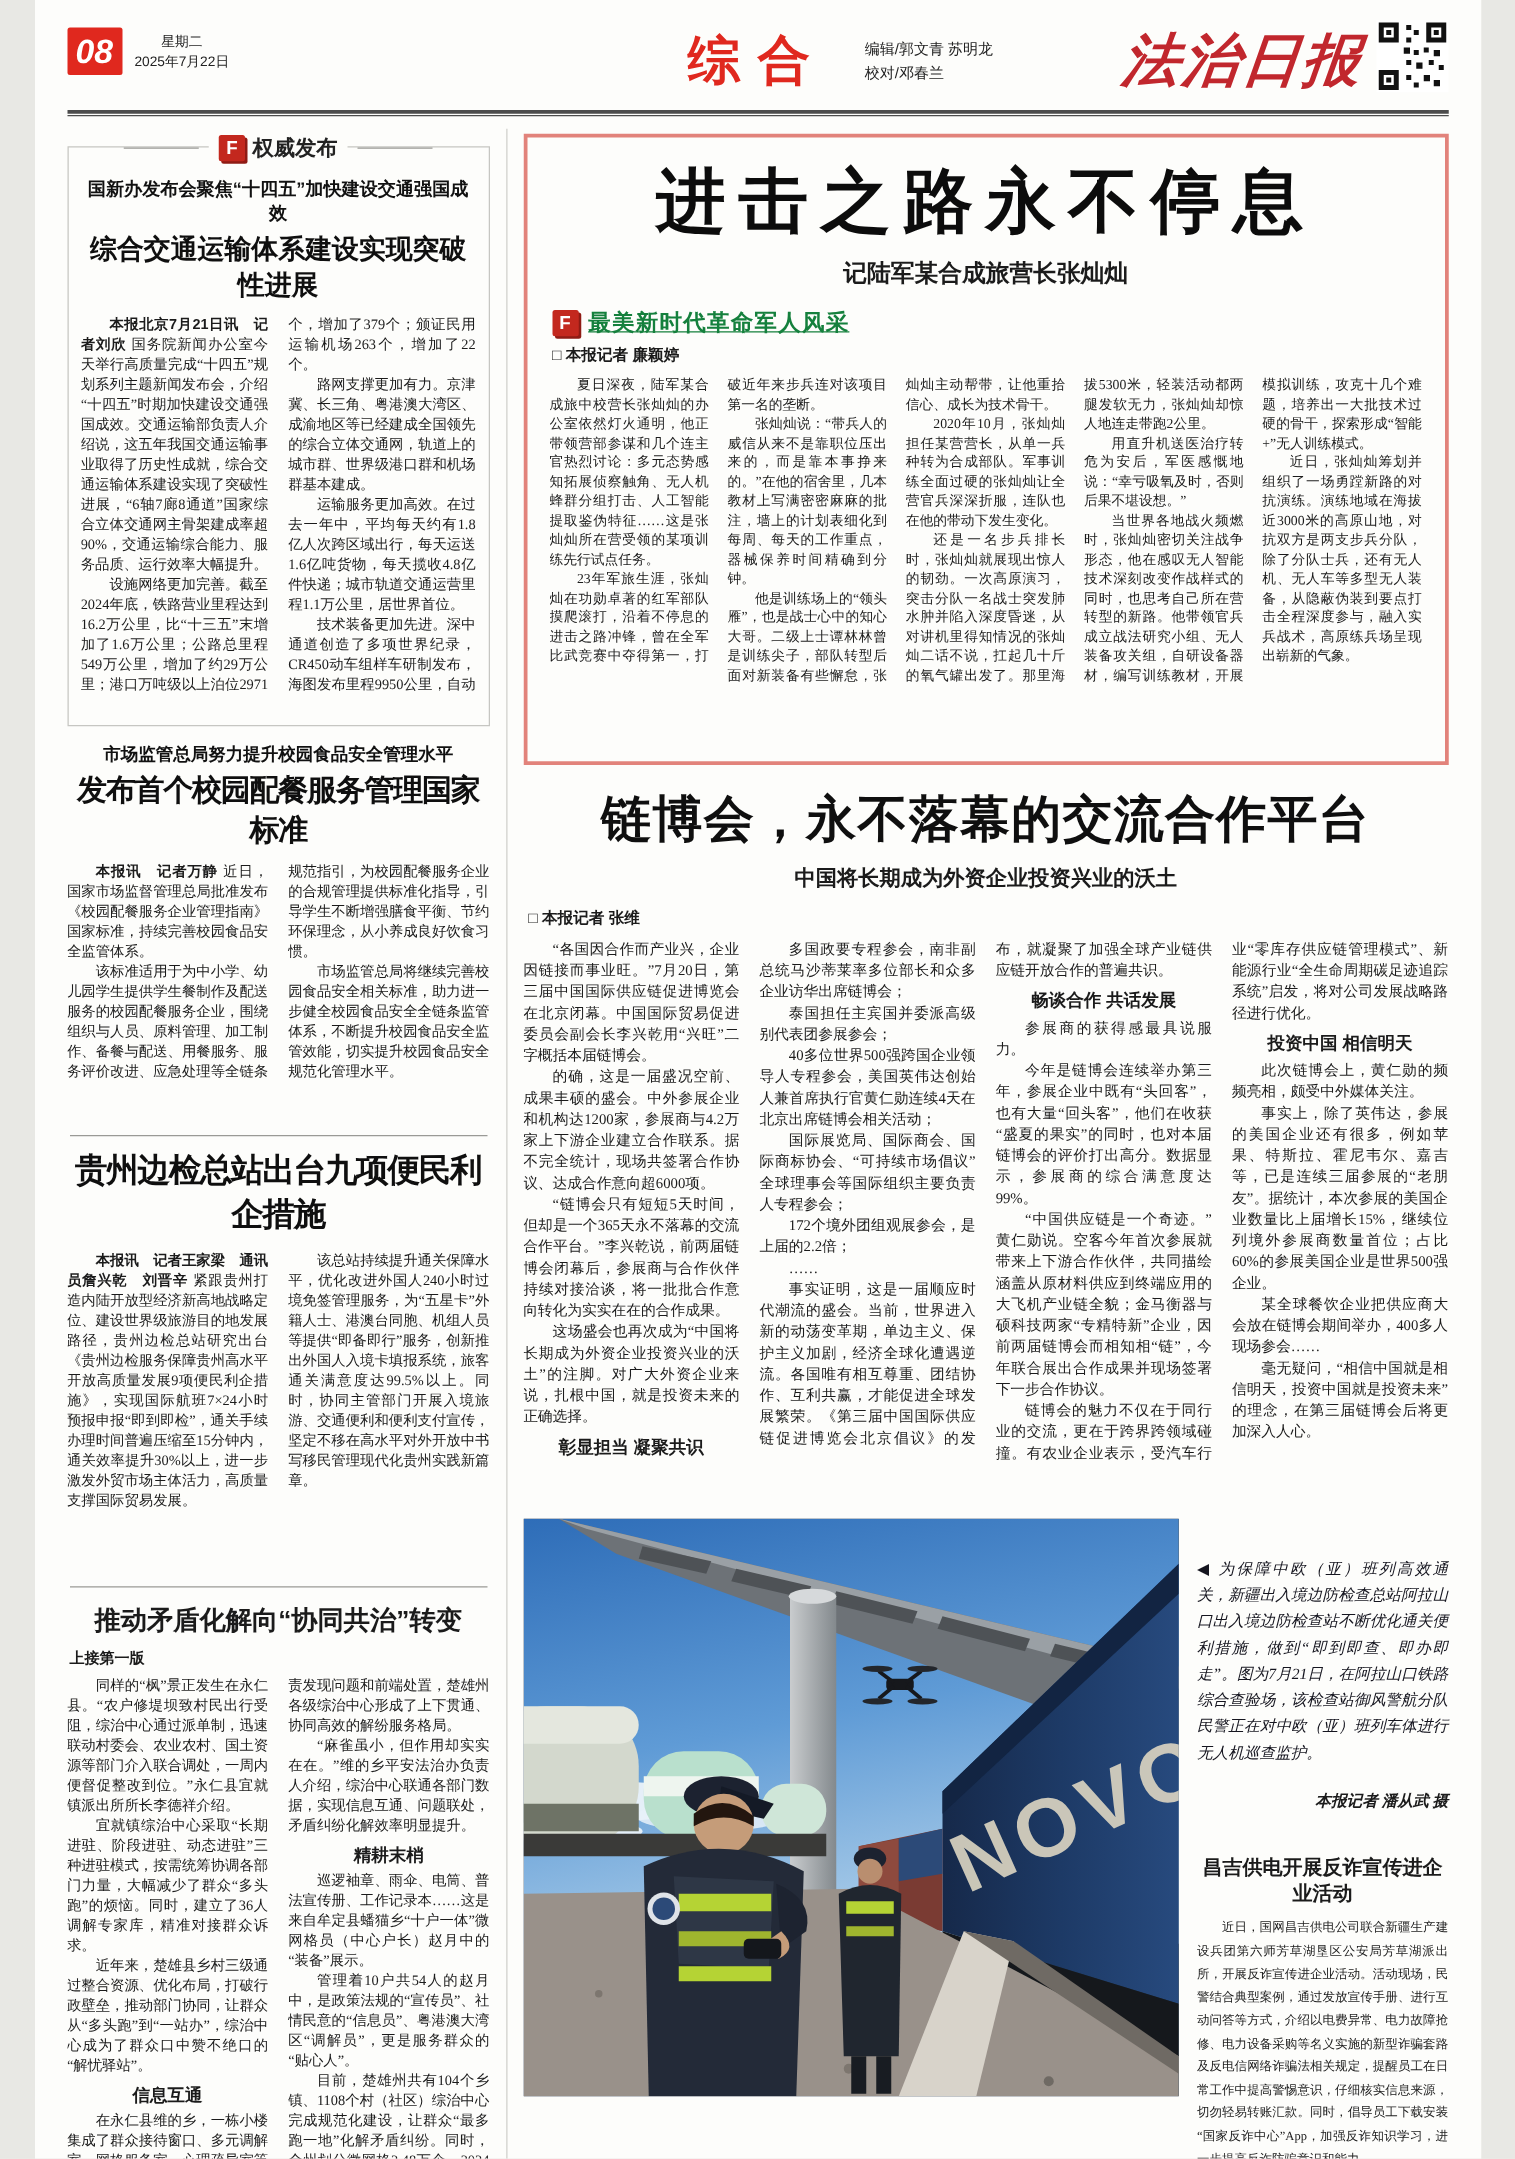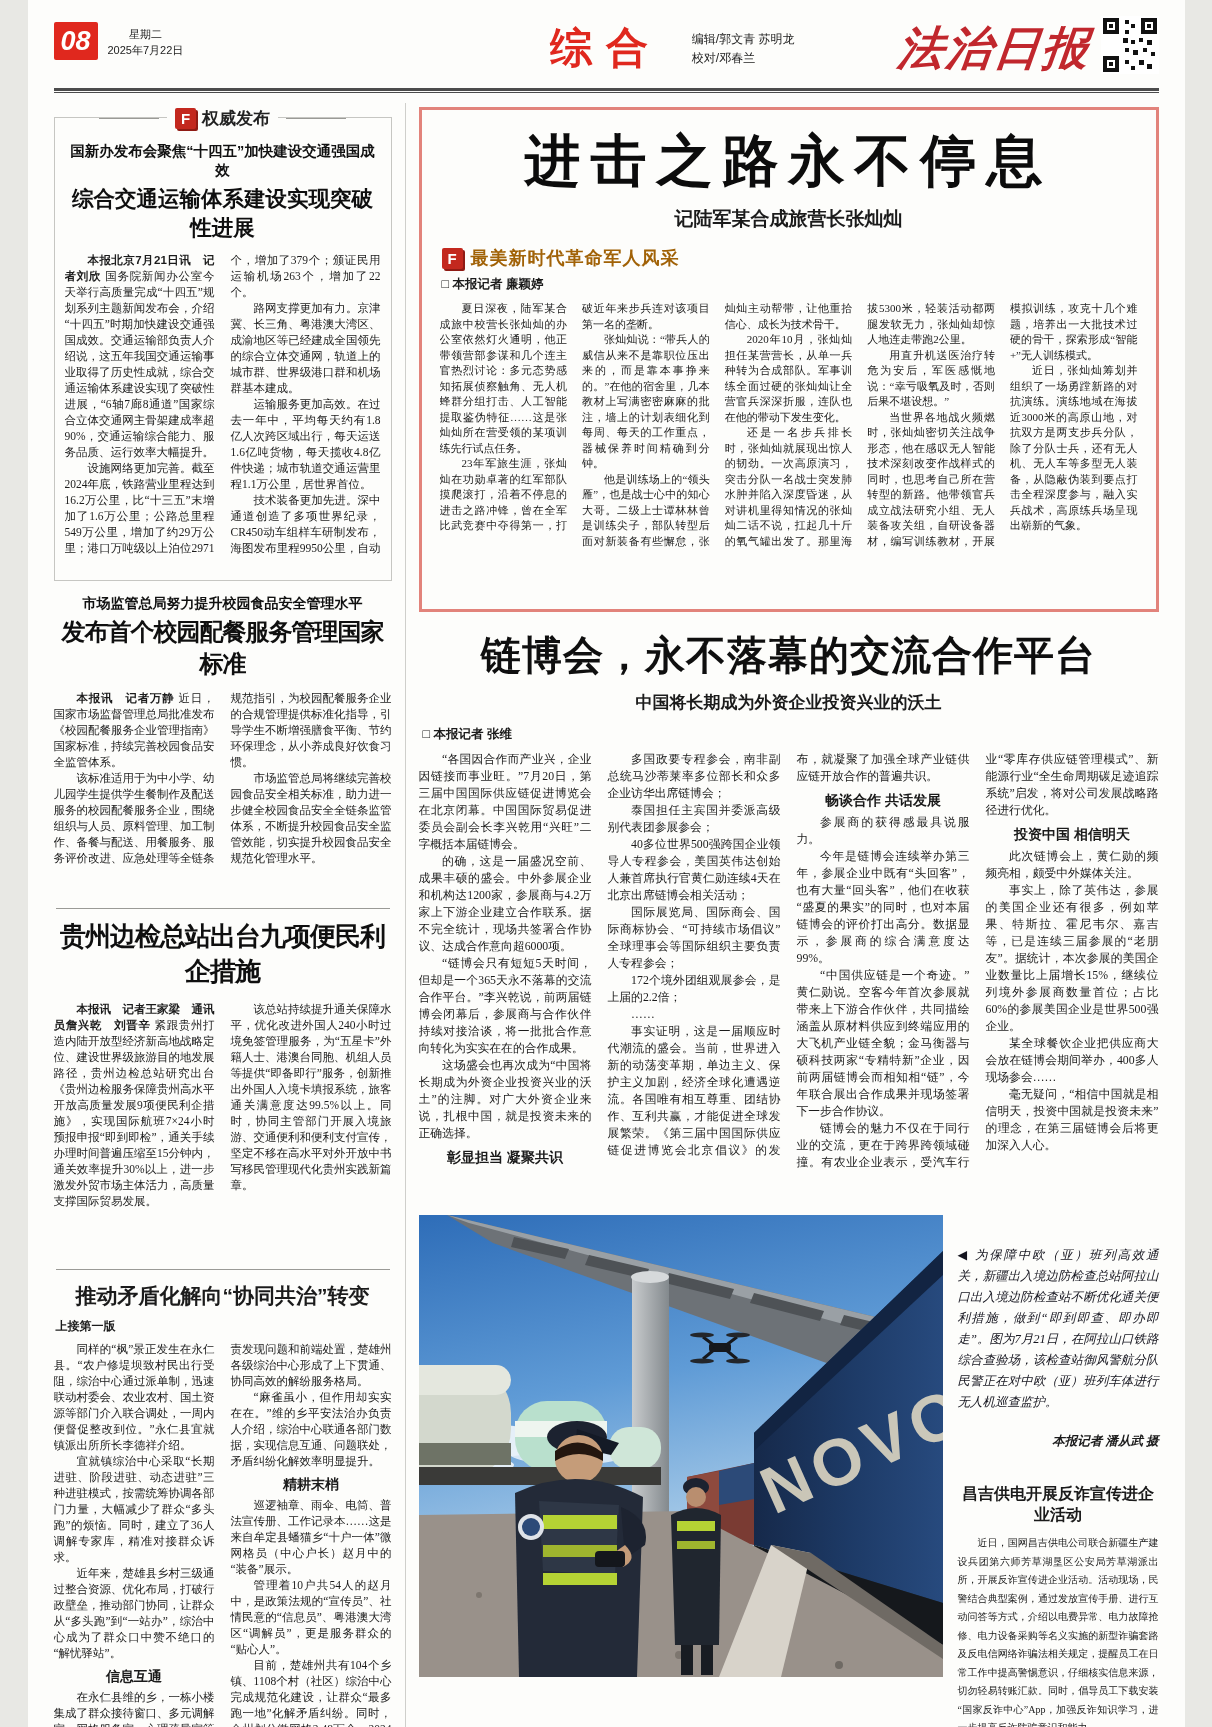--- a/index.html
+++ b/index.html
@@ -63,21 +63,21 @@
   
   .md-headline { font-family:"Liberation Sans",sans-serif; font-weight:900; font-size:21px; text-align:center; margin:12px 0 8px 0; }
   .md-note { font-family:"Liberation Sans",sans-serif; font-weight:bold; font-size:12px; margin:0 0 6px 2px; }
   .md-body { columns:2; height:468px; }
 
   
   .military-box { border:3px solid #e2837b; padding:14px 18px 12px 18px; margin-top:4px; }
   .military-headline { font-size:56px; letter-spacing:10px; font-weight:900; text-align:center; color:#0c0c0c; }
   .military-subtitle { text-align:center; font-size:19px; font-weight:bold; margin-top:6px; }
   .military-meta { display:flex; align-items:center; gap:8px; margin:14px 0 2px 2px; }
-  .military-badge-label { font-family:"Liberation Sans",sans-serif; font-weight:bold; font-size:18px; color:#a16207; letter-spacing:1px; }
+  .military-badge-label { font-family:"Liberation Sans",sans-serif; font-weight:bold; font-size:18px; color:#15803d; letter-spacing:1px;text-decoration:underline; }
   .military-byline { font-family:"Liberation Sans",sans-serif; font-weight:bold; font-size:12.5px; margin:6px 0 8px 2px; }
   .military-body { columns:5; column-gap:15px; height:296px; }
   .military-body p.para { font-size:11px; line-height:15.5px; }
 
   
   .expo-headline { font-size:40px; font-weight:900; text-align:center; margin-top:16px; letter-spacing:1px; }
   .expo-subtitle { text-align:center; font-size:17px; font-weight:bold; margin-top:8px; }
   .expo-byline { font-family:"Liberation Sans",sans-serif; font-weight:bold; font-size:12.5px; margin:12px 0 8px 4px; }
   .expo-body { columns:4; column-gap:16px; height:452px; }
   .expo-body p.para { font-size:11.8px; line-height:17px; }

